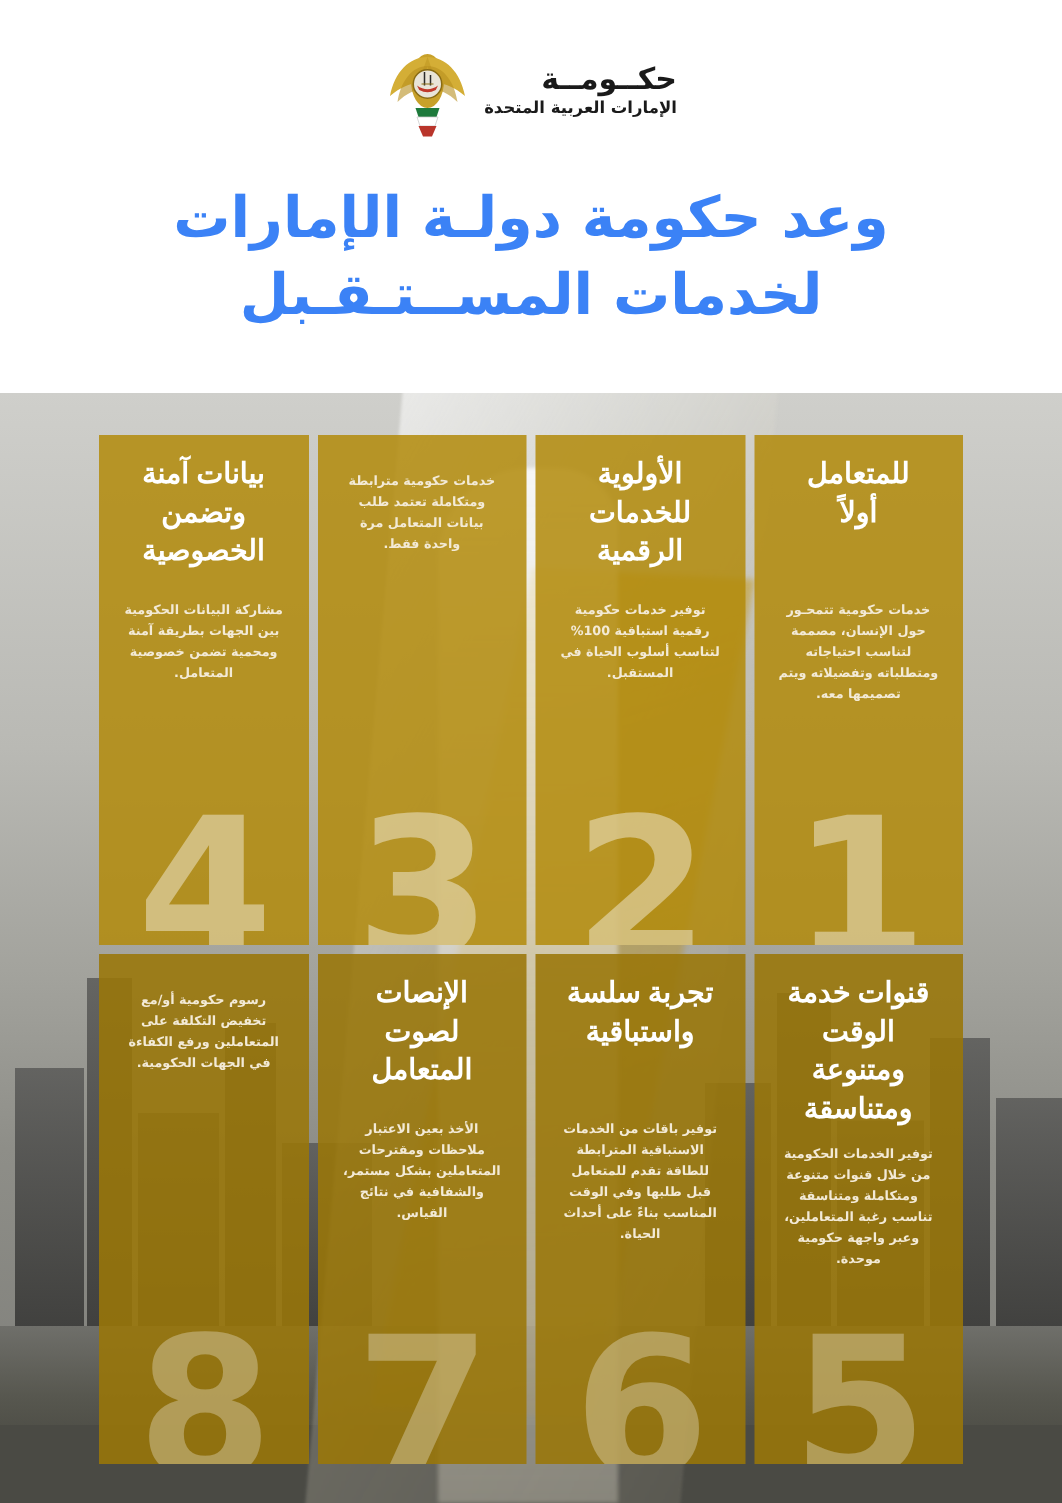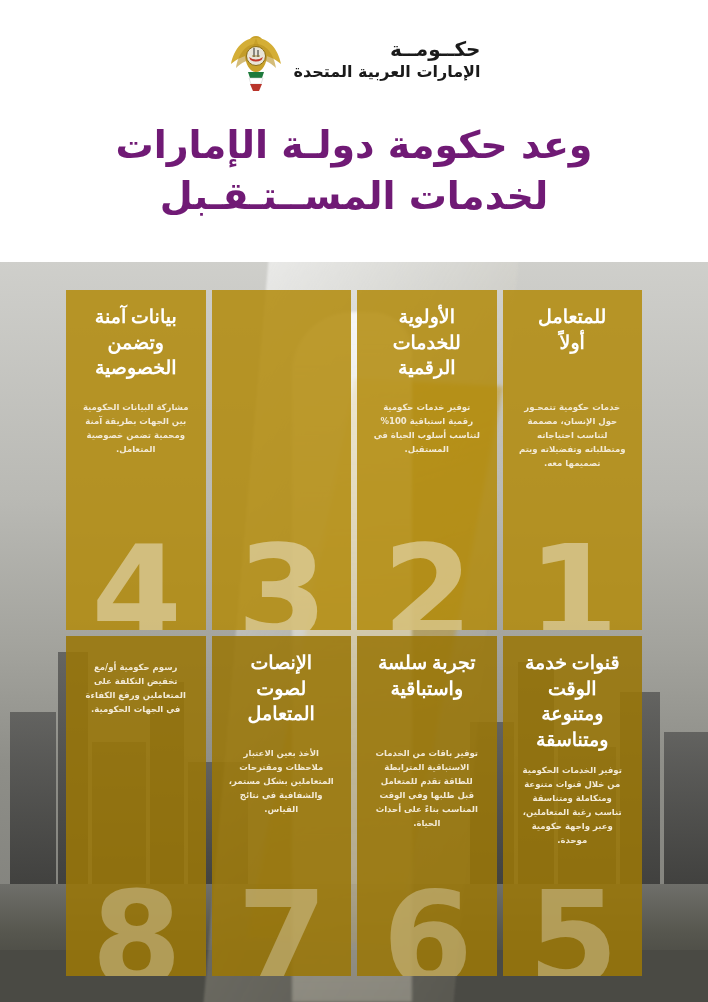--- a/index.html
+++ b/index.html
@@ -38,29 +38,29 @@
   .gov-text {
     line-height: 1.25;
   }
   .gov-text .line1 {
     font-size: 20px;
     font-weight: bold;
     color: #1a1a1a;
     letter-spacing: 1px;
   }
   .gov-text .line2 {
-    font-size: 16px;
+    font-size: 11px;
     font-weight: bold;
     color: #1a1a1a;
   }
 
   .main-title {
     text-align: center;
     margin-top: 26px;
-    color: #701a75;
+    color: #3b82f6;
     font-weight: bold;
     font-size: 38px;
     line-height: 1.35;
     letter-spacing: 1px;
     padding: 0 40px;
   }
   .main-title .l1 { display: block; }
   .main-title .l2 { display: block; text-align: center; }
 
   
@@ -262,20 +262,21 @@
       <div class="card-head">
         <div>الأولوية</div>
         <div>للخدمات</div>
         <div>الرقمية</div>
       </div>
       <div class="card-body">توفير خدمات حكومية رقمية استباقية 100% لتناسب أسلوب الحياة في المستقبل.</div>
       <div class="card-num">2</div>
     </div>
 
     <div class="card">
+      <div class="card-body">خدمات حكومية مترابطة ومتكاملة تعتمد طلب بيانات المتعامل مرة واحدة فقط.</div>
       <div class="card-num">3</div>
     </div>
 
     <div class="card">
       <div class="card-head">
         <div>بيانات آمنة</div>
         <div>وتضمن</div>
         <div>الخصوصية</div>
       </div>
       <div class="card-body">مشاركة البيانات الحكومية بين الجهات بطريقة آمنة ومحمية تضمن خصوصية المتعامل.</div>

